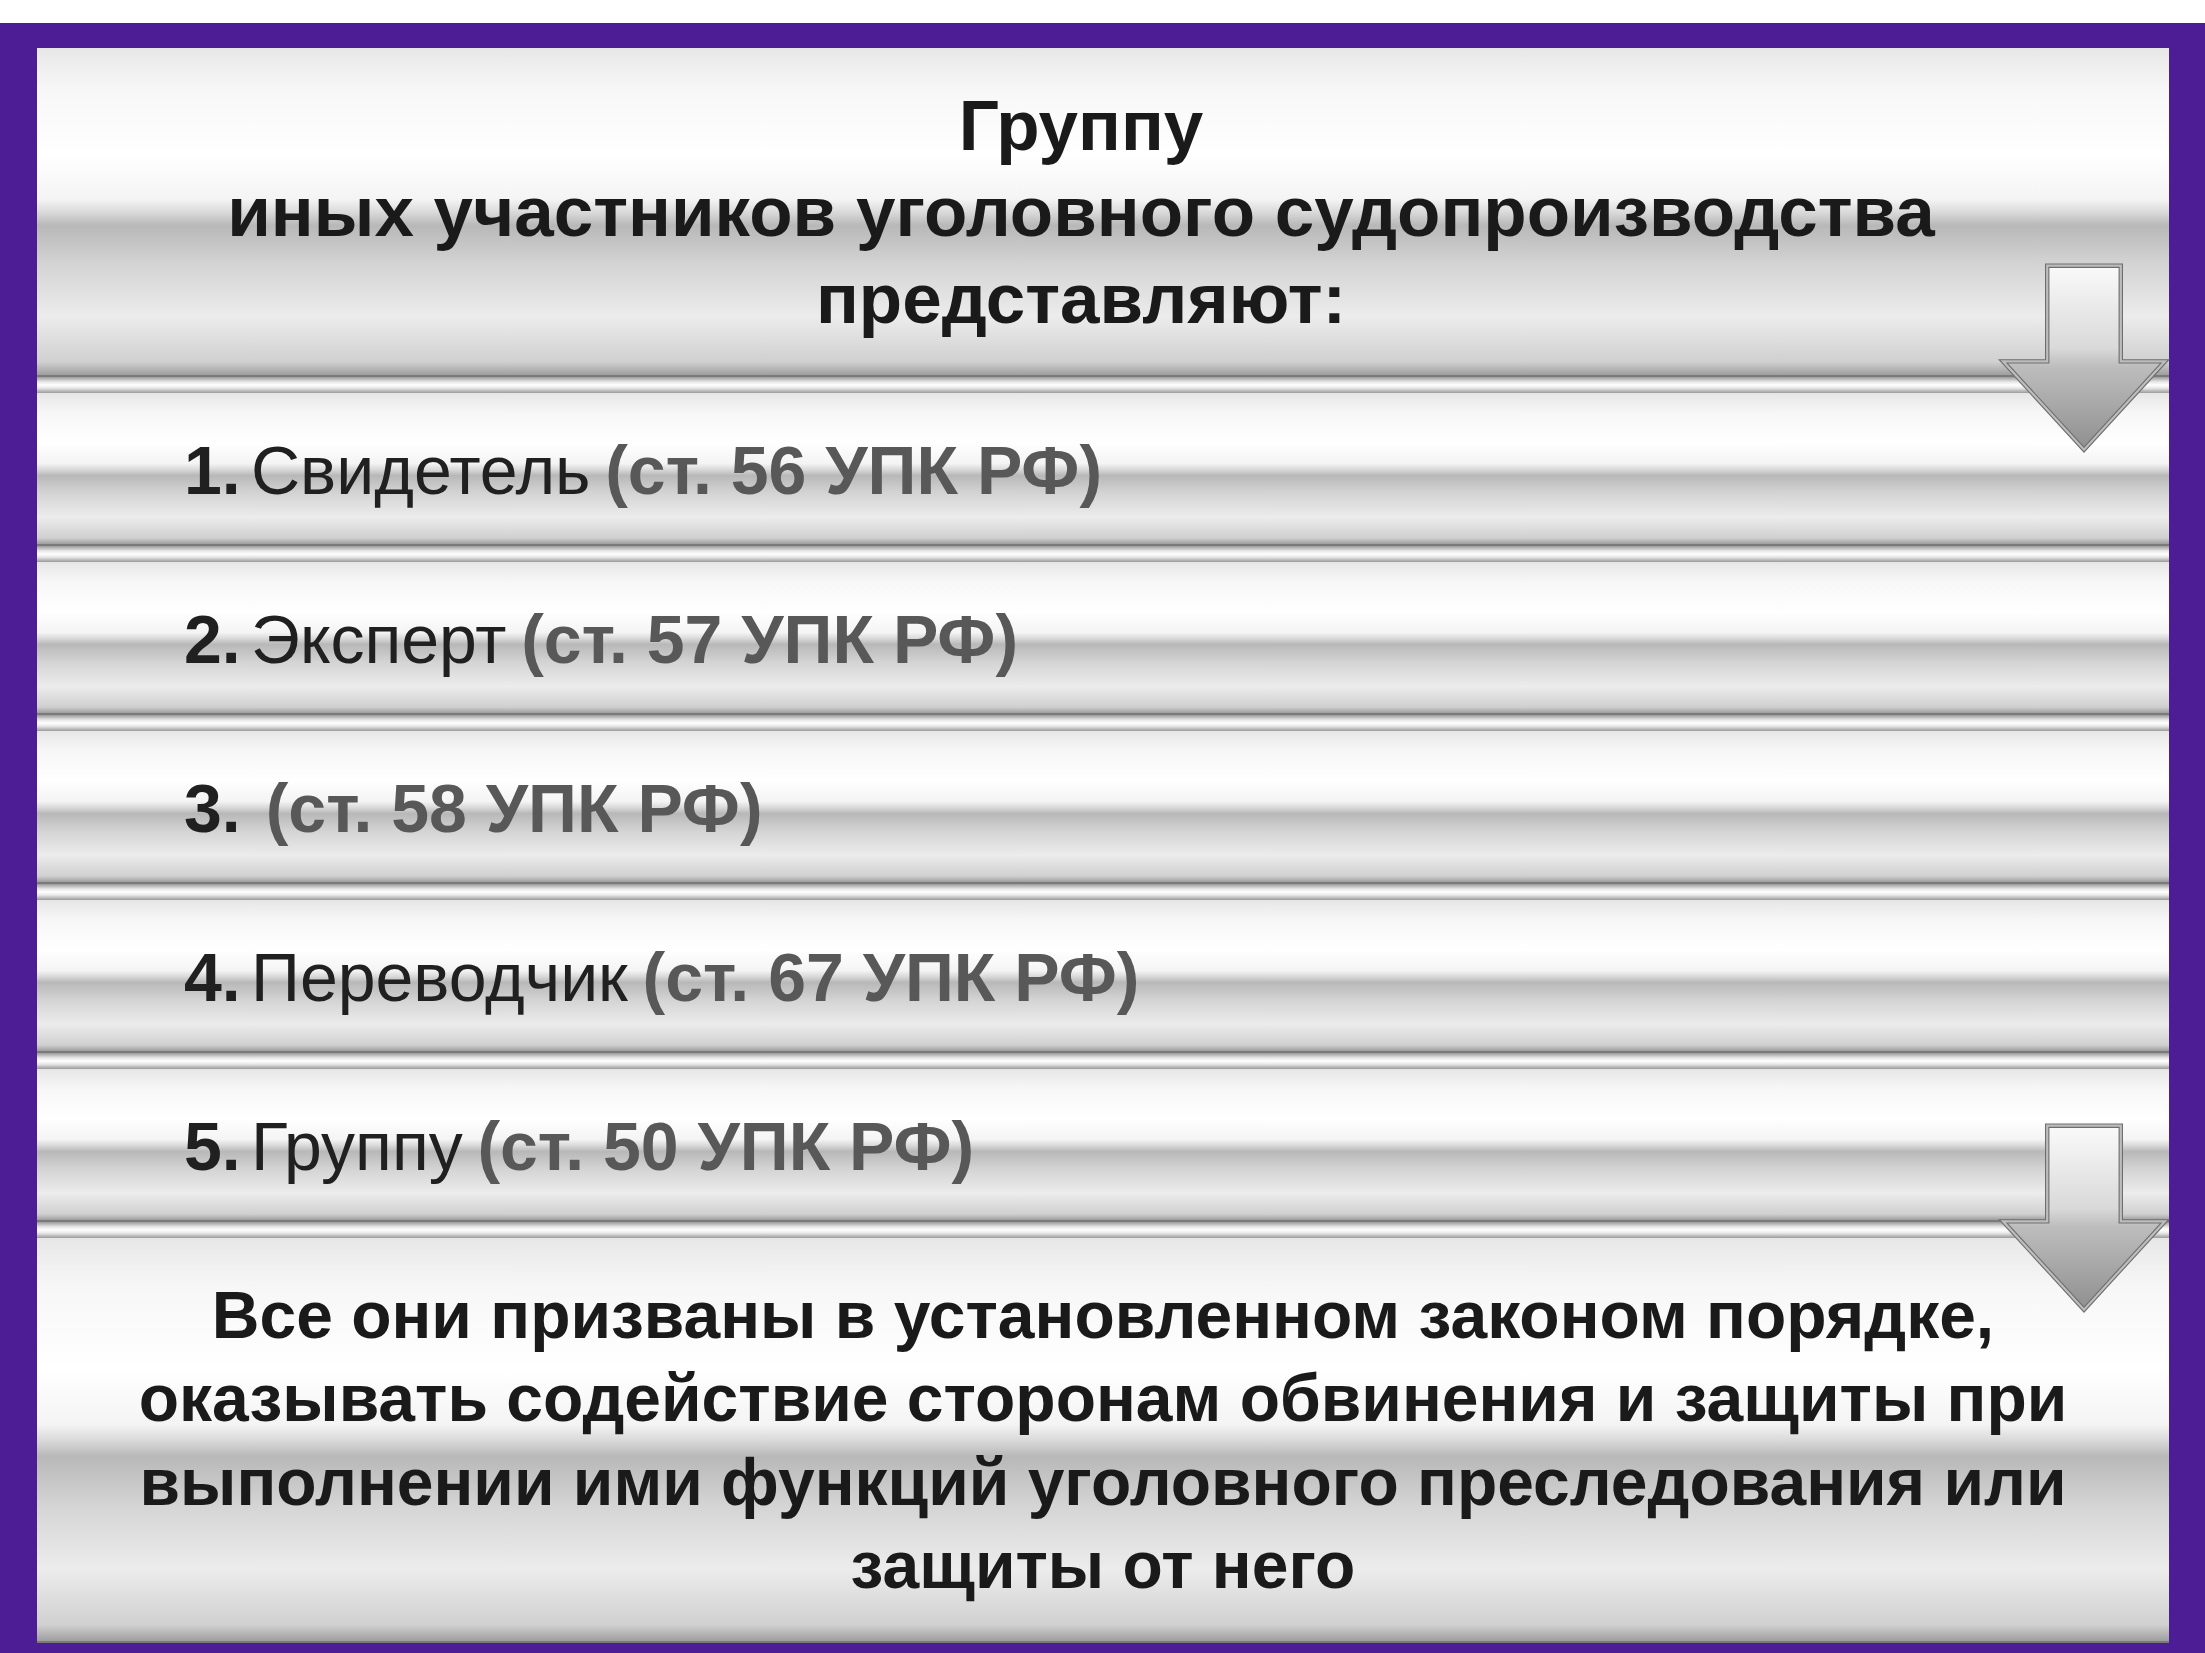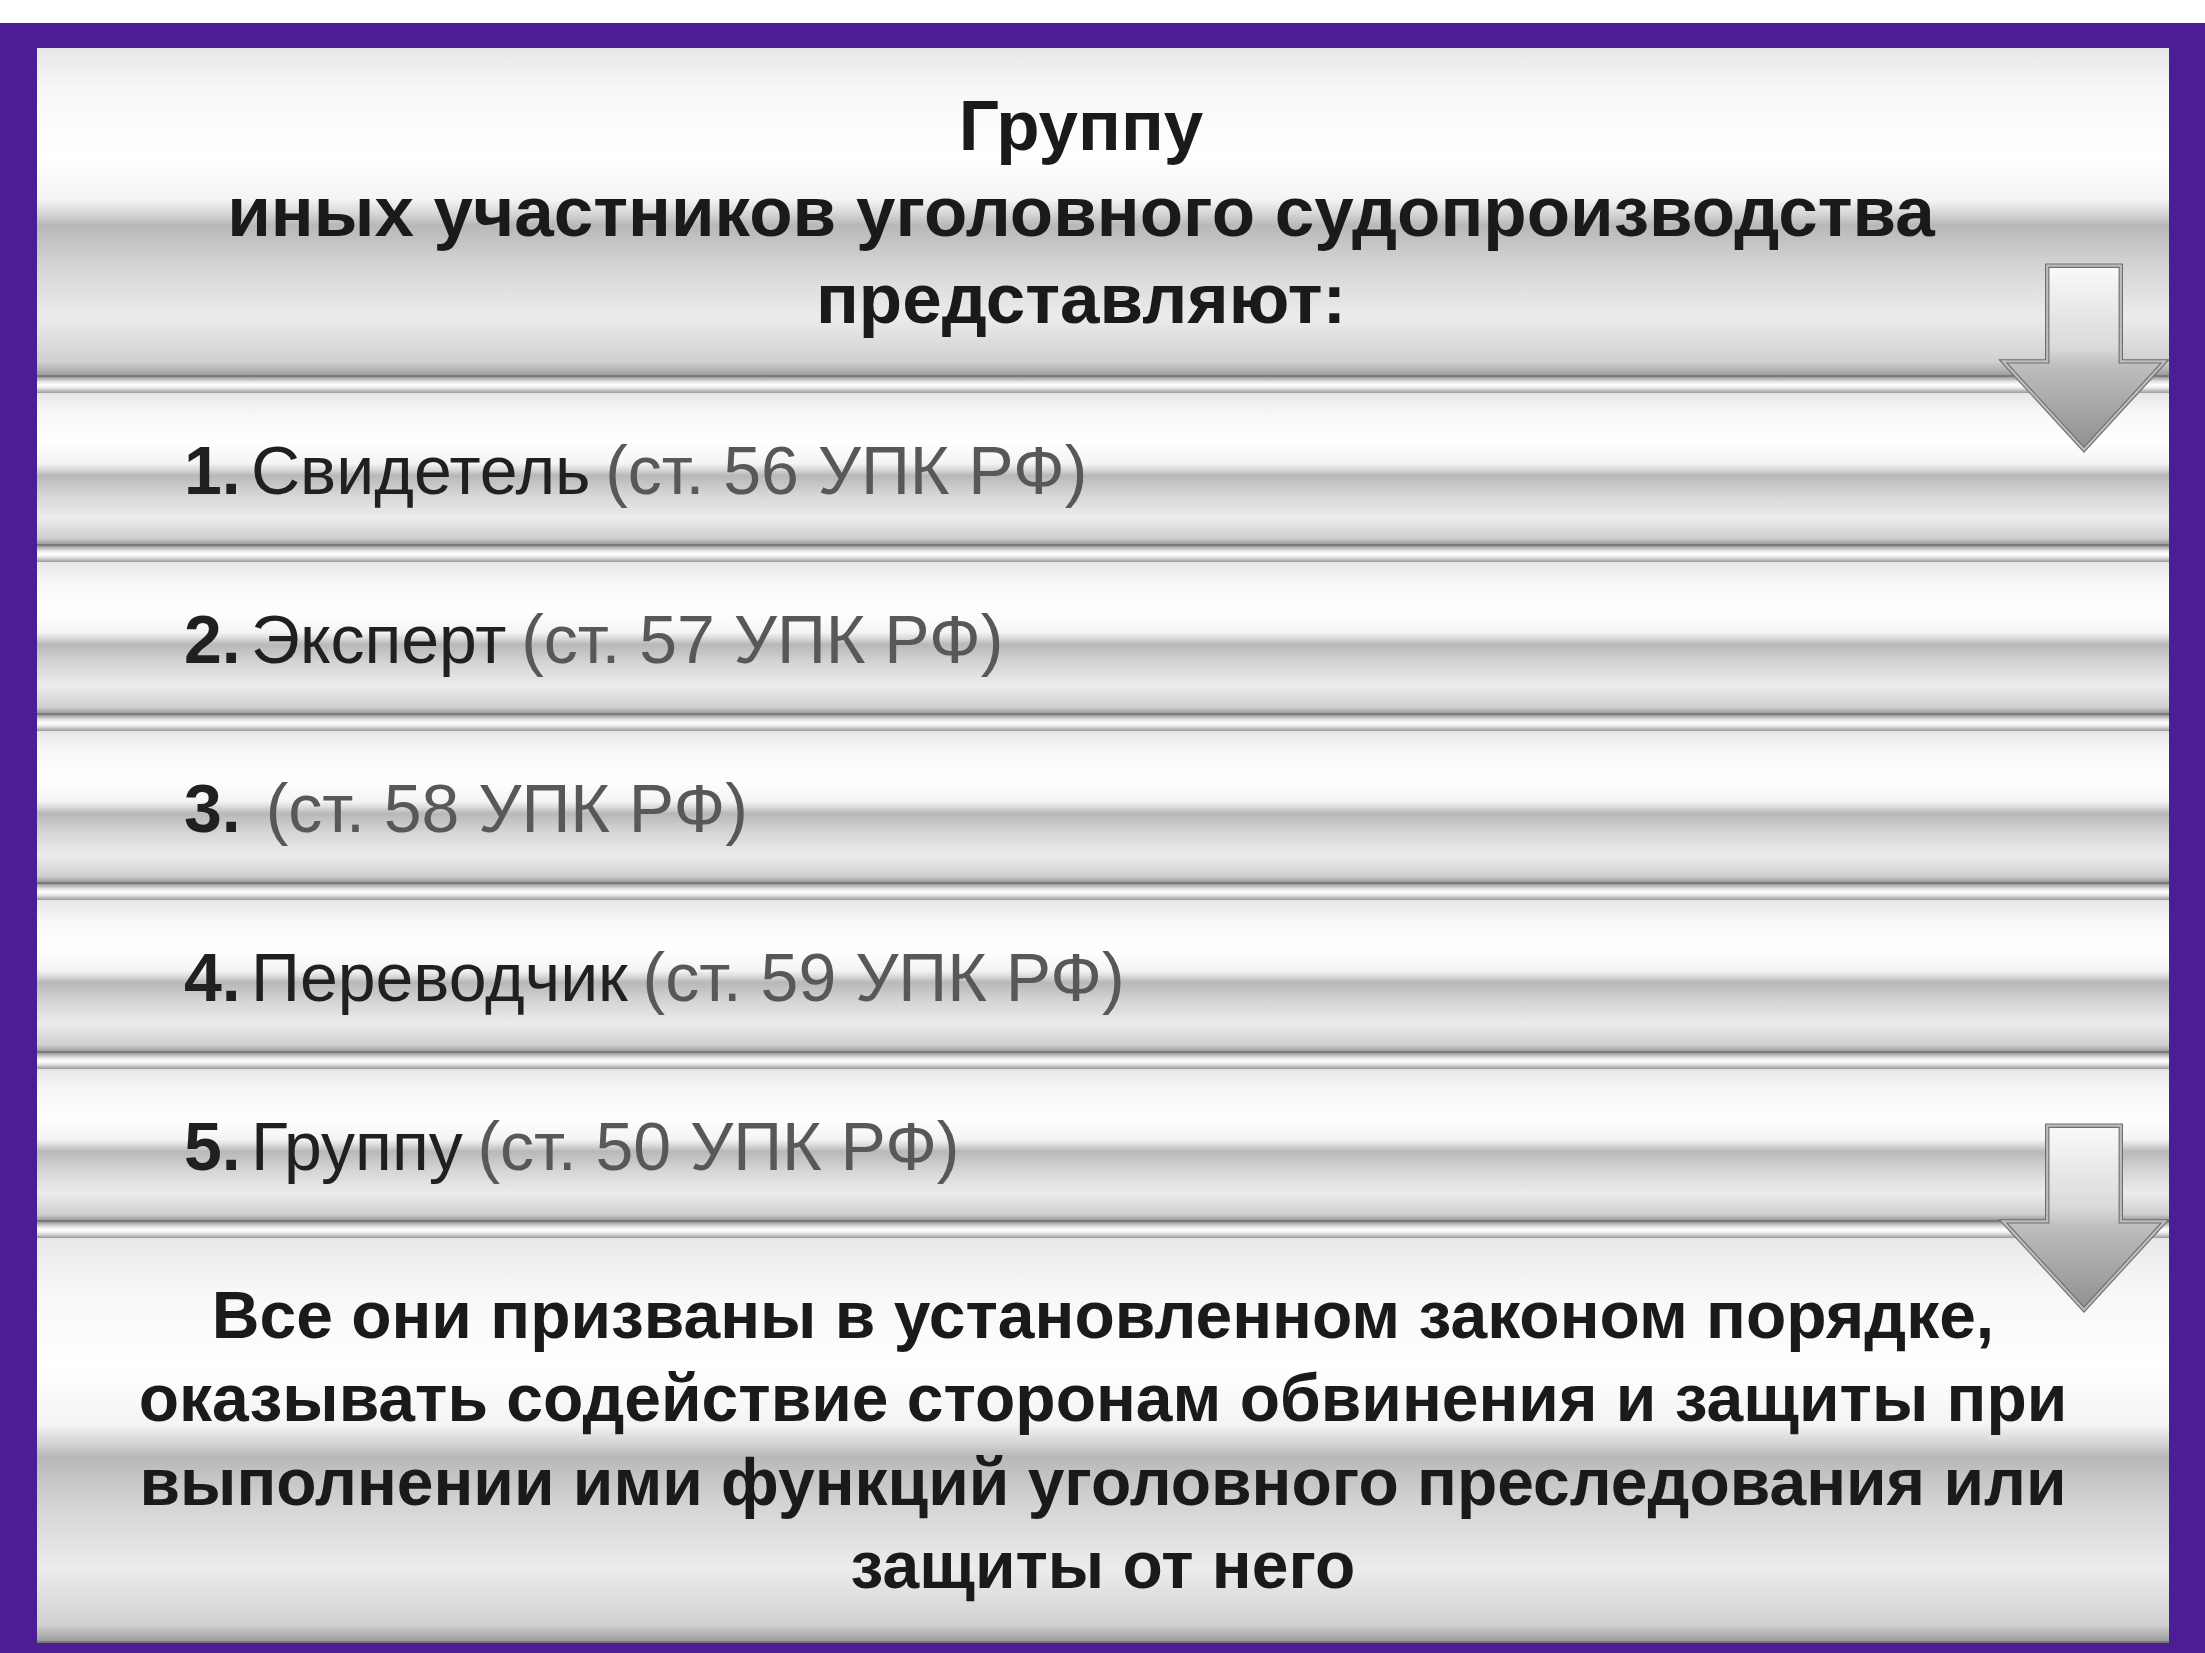--- a/index.html
+++ b/index.html
@@ -77,21 +77,21 @@
     font-weight: 400;
   }
   .item-bar .num {
     font-weight: 700;
     margin-right: 10.3px;
   }
   .item-bar .term {
     font-weight: 400;
   }
   .item-bar .ref {
-    font-weight: 400;
+    font-weight: 700;
     color: #585858;
     margin-left: 14.7px;
   }
   .footer-bar {
     flex: 1 1 auto;
     display: flex;
     align-items: center;
     justify-content: center;
     text-align: center;
     color: #1a1a1a;
@@ -138,21 +138,21 @@
 
     <div class="bar item-bar">
       <span class="num">3.</span>
       <span class="ref">(ст. 58 УПК РФ)</span>
     </div>
     <div class="divider"></div>
 
     <div class="bar item-bar">
       <span class="num">4.</span>
       <span class="term">Переводчик</span>
-      <span class="ref">(ст. 59 УПК РФ)</span>
+      <span class="ref">(ст. 67 УПК РФ)</span>
     </div>
     <div class="divider"></div>
 
     <div class="bar item-bar">
       <span class="num">5.</span>
       <span class="term">Группу</span>
       <span class="ref">(ст. 50 УПК РФ)</span>
     </div>
     <div class="divider"></div>
 

